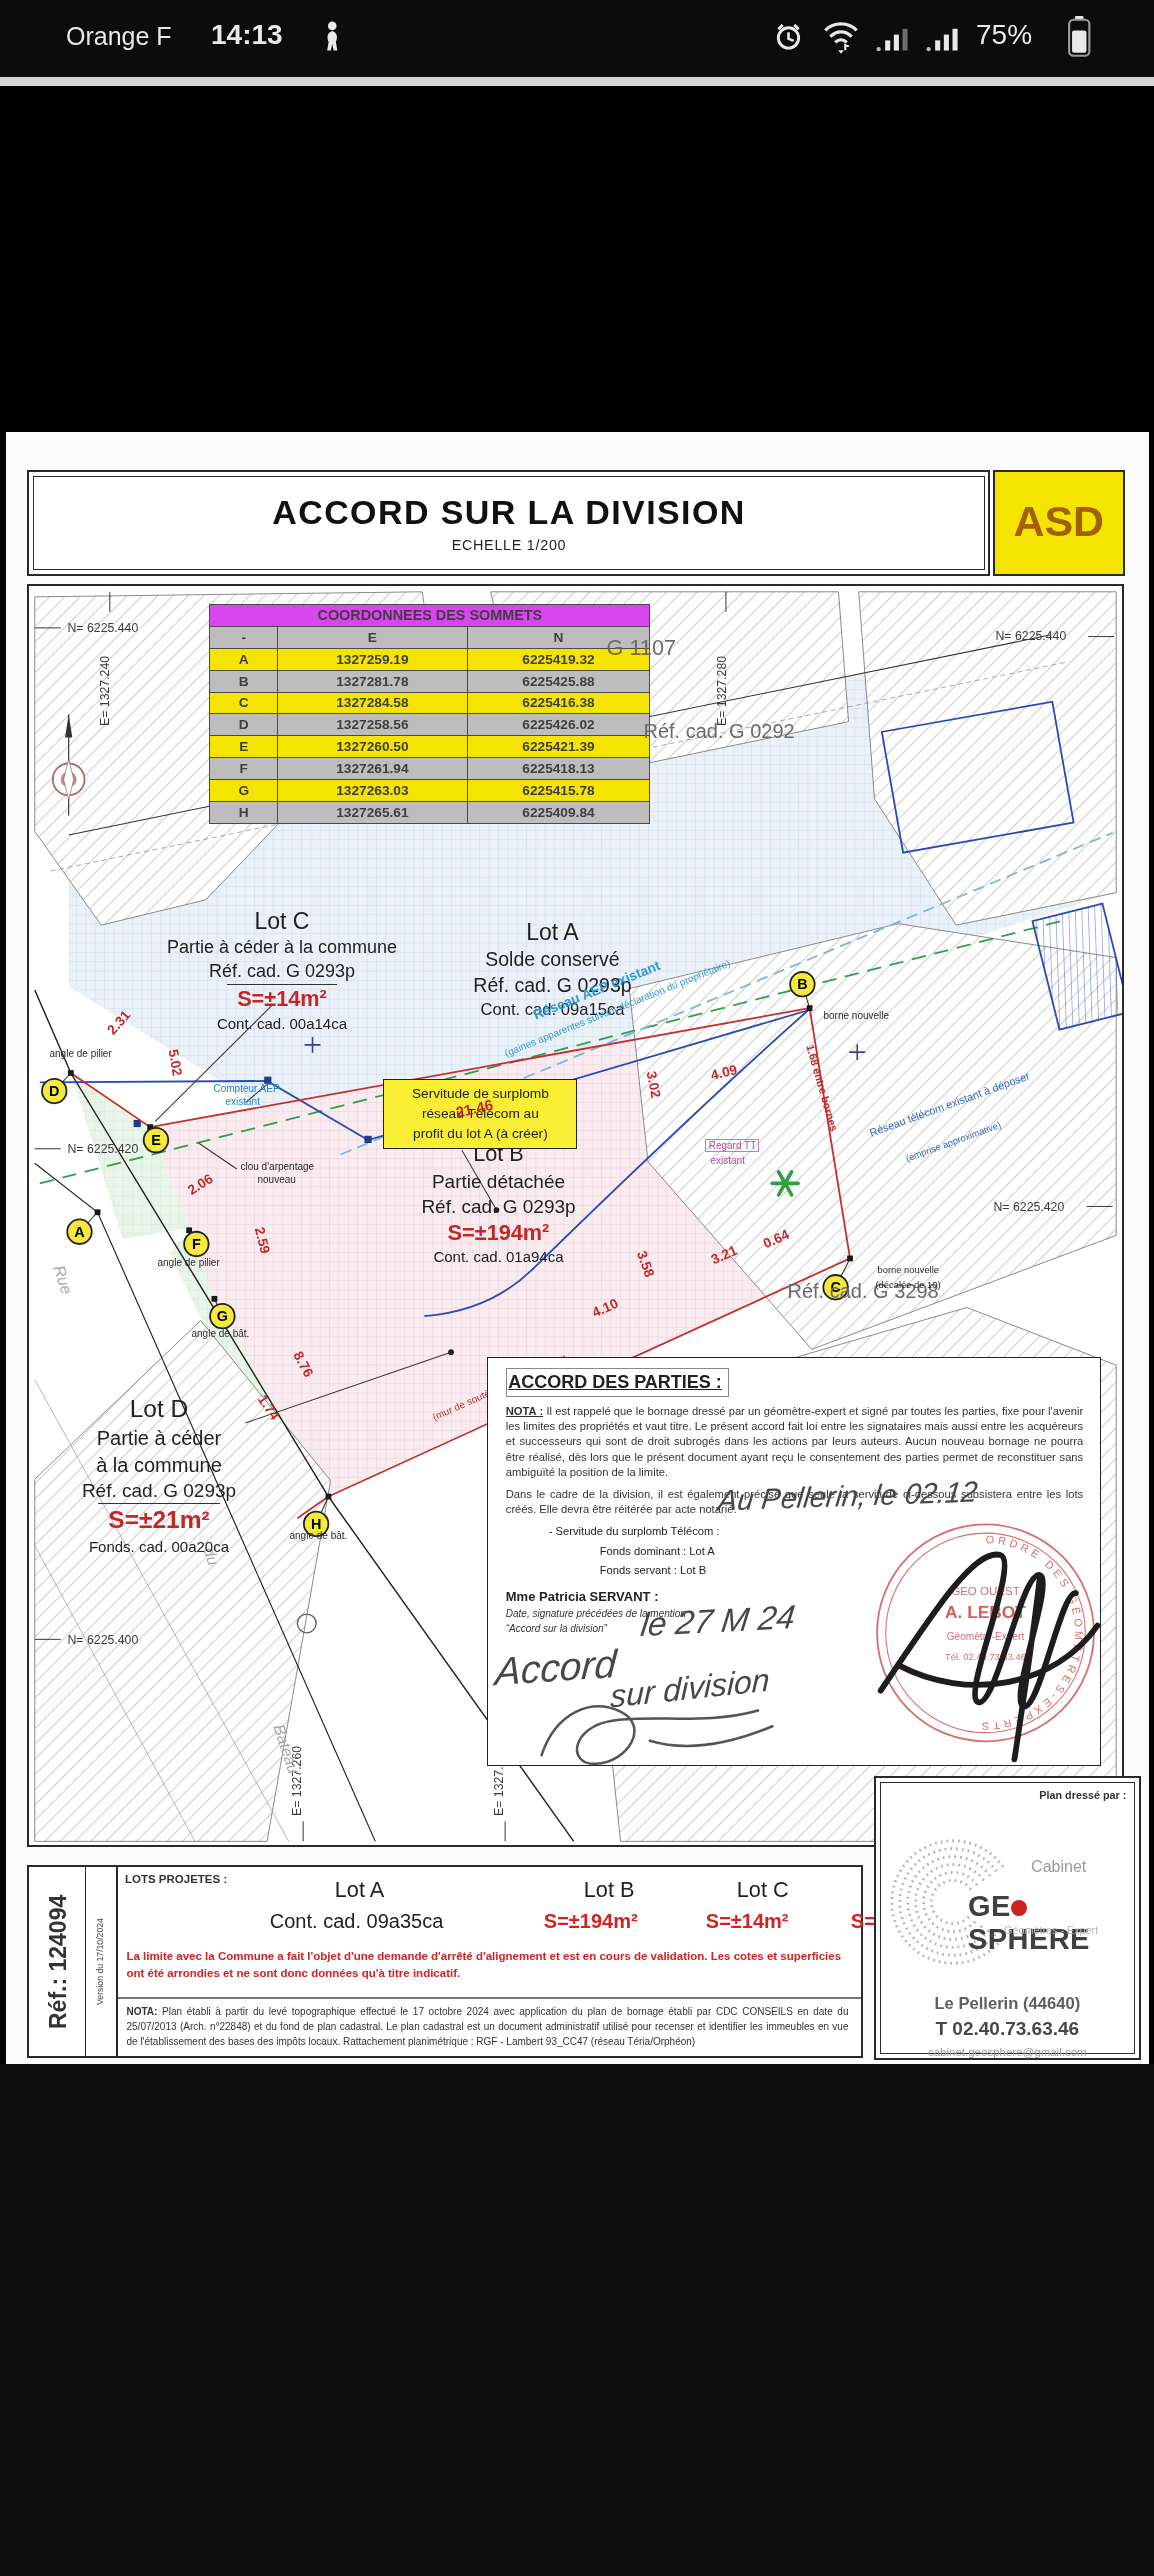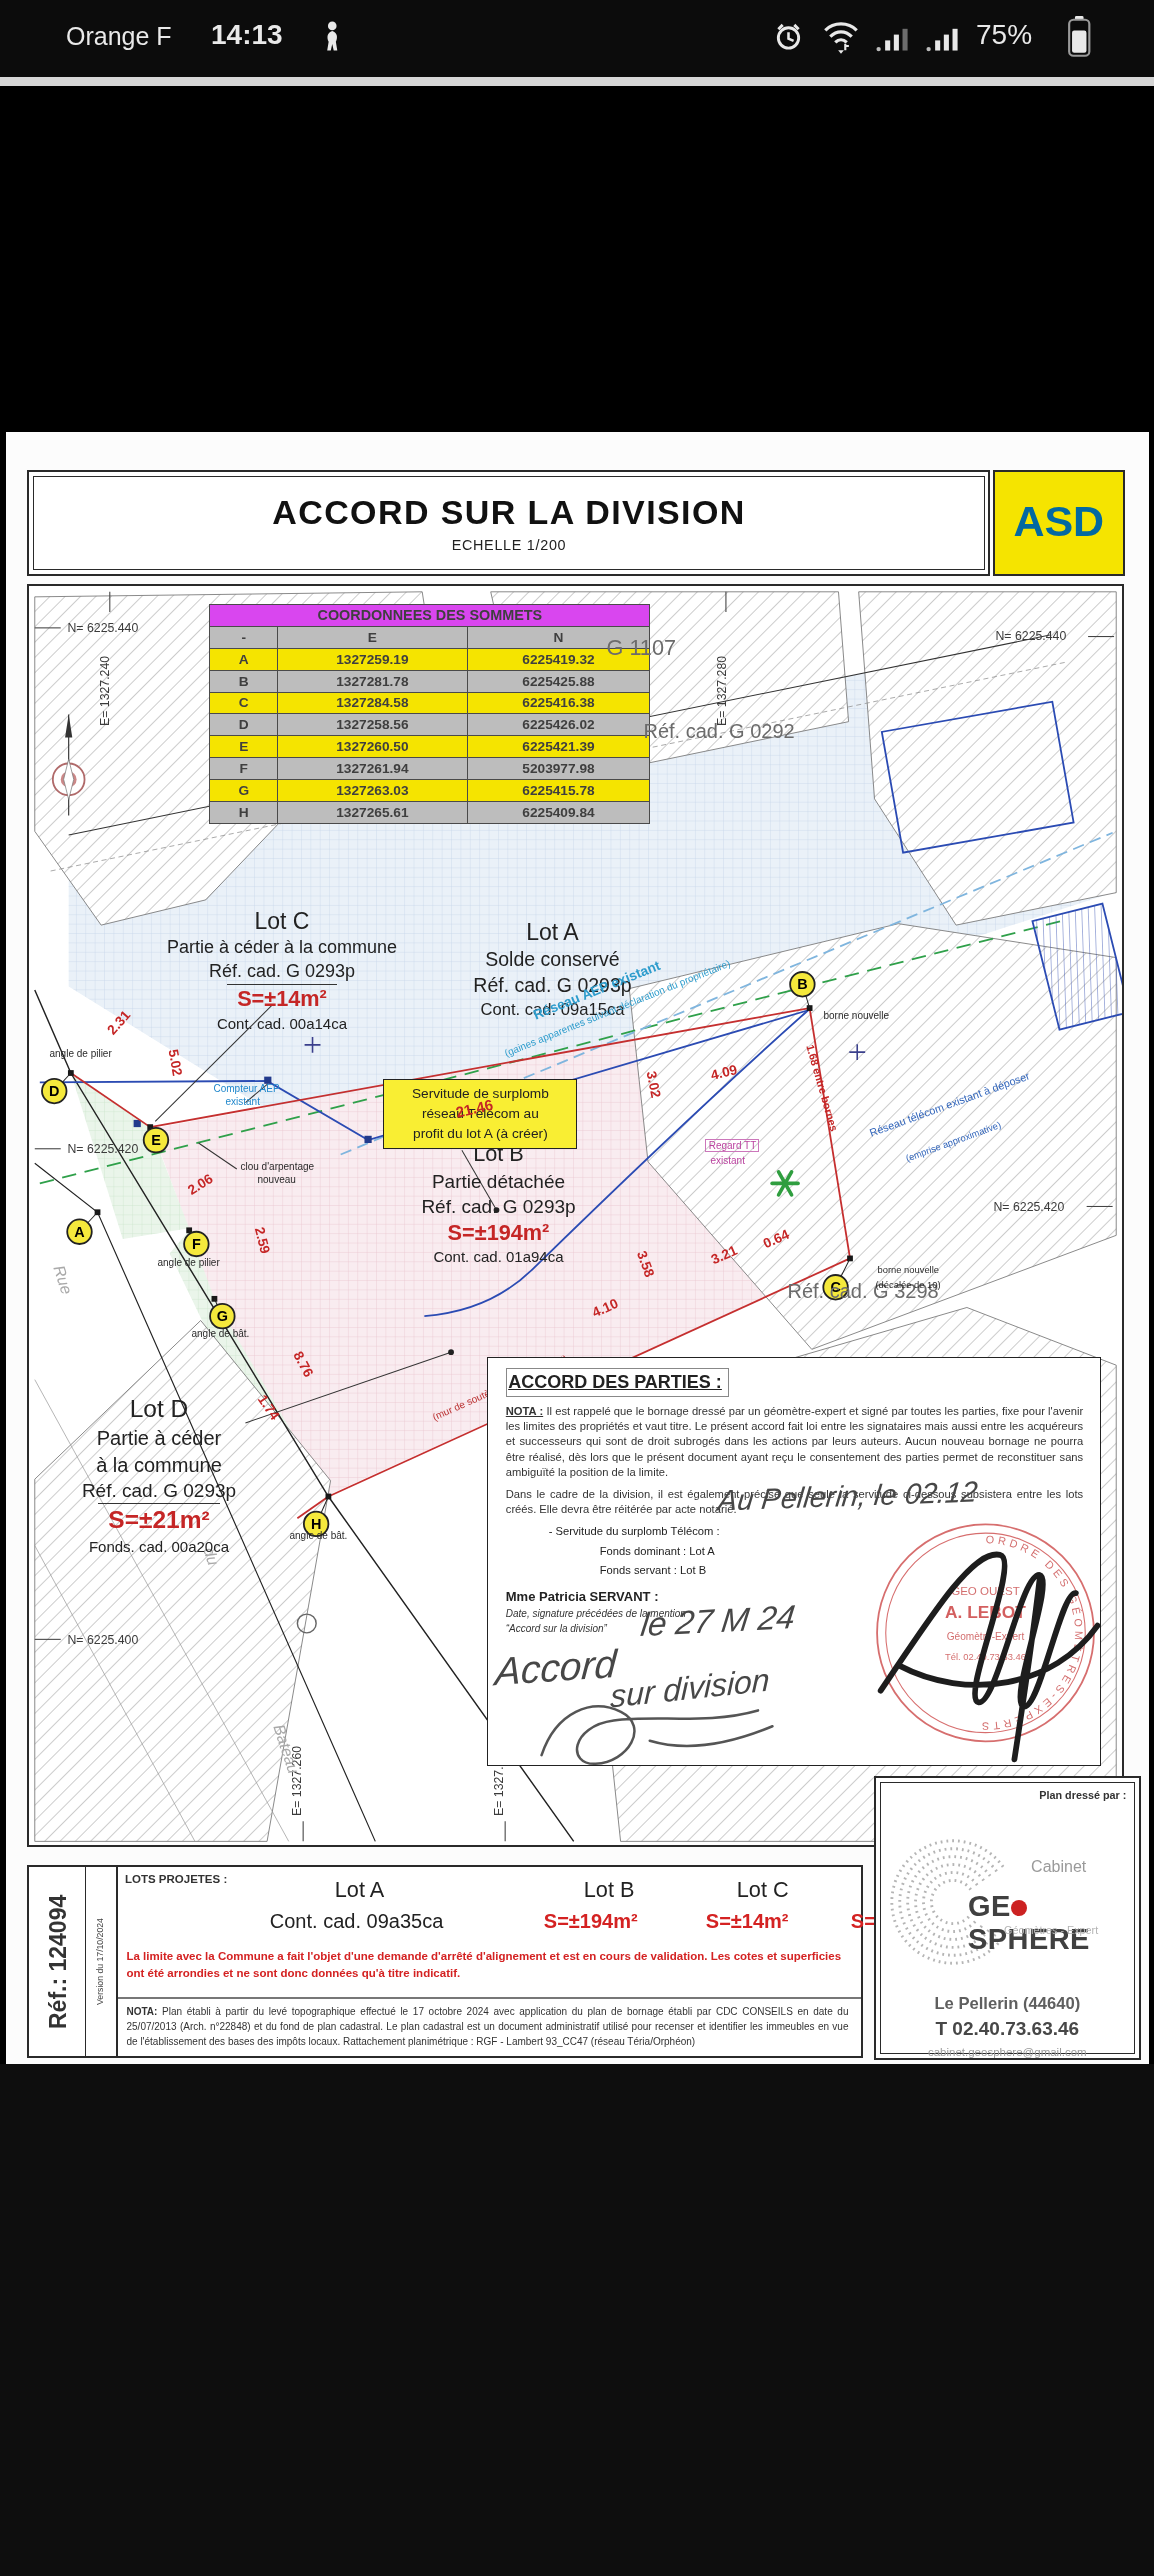--- a/index.html
+++ b/index.html
@@ -12,21 +12,21 @@
   .lightstrip{left:0;top:77px;width:1155px;height:9.4px;background:#d6d6d6;}
   .gapblack{left:0;top:86px;width:1155px;height:346px;background:#000;}
   
   .page{left:5.8px;top:432px;width:1143px;height:1633px;background:#fcfcfc;}
   .box{position:absolute;border:2.2px solid #2a2a2a;background:#fff;}
   .titlebox{left:21.7px;top:38px;width:959px;height:102px;}
   .titlebox .inner{position:absolute;inset:3.6px;border:1.1px solid #2a2a2a;text-align:center;}
   .doctitle{display:block;margin-top:16px;font-size:34px;font-weight:bold;letter-spacing:1.4px;color:#111;}
   .docscale{display:block;margin-top:5.8px;font-size:14.4px;letter-spacing:0.7px;color:#222;}
   .asdbox{left:987px;top:38px;width:128px;height:102px;background:#f5e400;text-align:center;}
-  .asdbox span{font-size:43px;font-weight:bold;line-height:98px;color:#0369a1;}
+  .asdbox span{font-size:43px;font-weight:bold;line-height:98px;color:#a16207;}
   .plan{left:21.7px;top:152px;width:1093px;height:1259px;border:2.2px solid #2a2a2a;background:#fff;overflow:hidden;}
   .plan .lbl{position:absolute;white-space:nowrap;}
   .rot{transform-origin:0 50%;}
   .vert{writing-mode:vertical-rl;transform:rotate(180deg);}
   .gridlbl{font-size:12.3px;color:#3b3b3b;}
   .reflbl{color:#6b6b6b;}
   .dim{font-size:13.7px;font-weight:bold;color:#c52626;}
   .ann{font-size:10px;color:#2b2b2b;}
   .lotblock{position:absolute;text-align:center;line-height:1.32;}
   .red{color:#c52626;text-align:center;}
@@ -349,21 +349,21 @@
             <td>6225426.02</td>
           </tr>
       <tr class="y">
             <td>E</td>
             <td>1327260.50</td>
             <td>6225421.39</td>
           </tr>
       <tr class="g">
             <td>F</td>
             <td>1327261.94</td>
-            <td>5203977.98</td>
+            <td>6225418.13</td>
           </tr>
       <tr class="y">
             <td>G</td>
             <td>1327263.03</td>
             <td>6225415.78</td>
           </tr>
       <tr class="g">
             <td>H</td>
             <td>1327265.61</td>
             <td>6225409.84</td>

